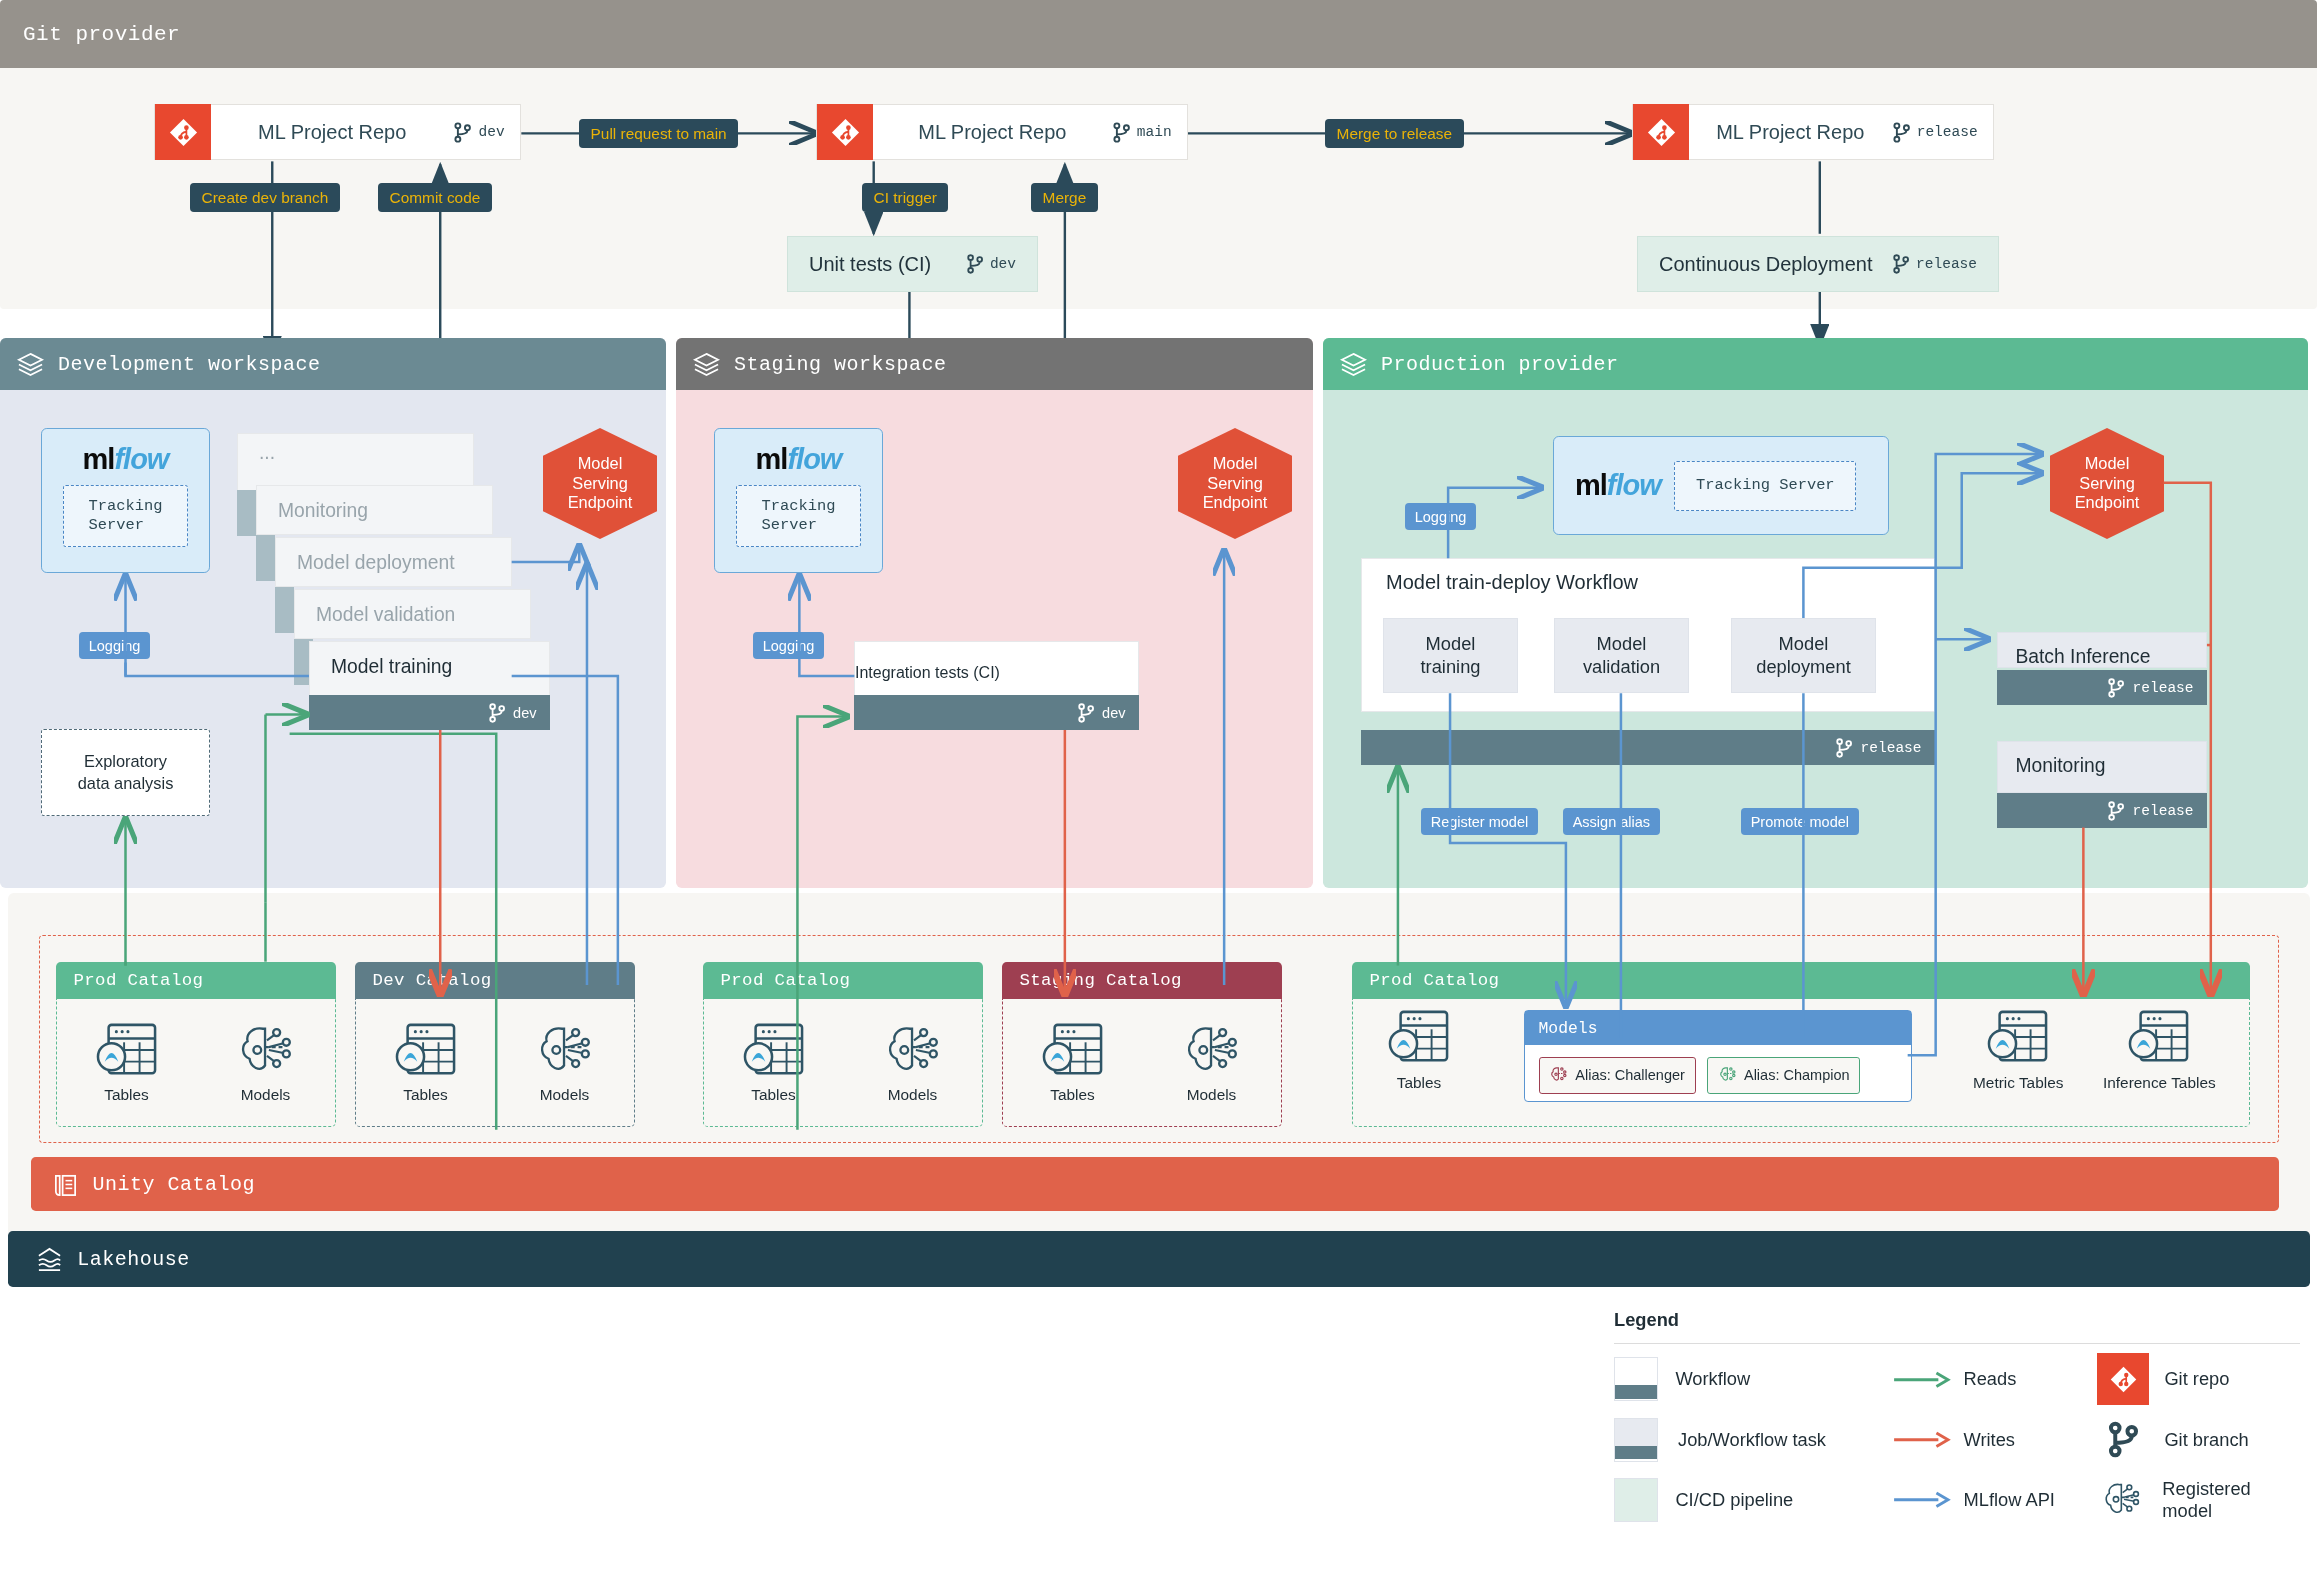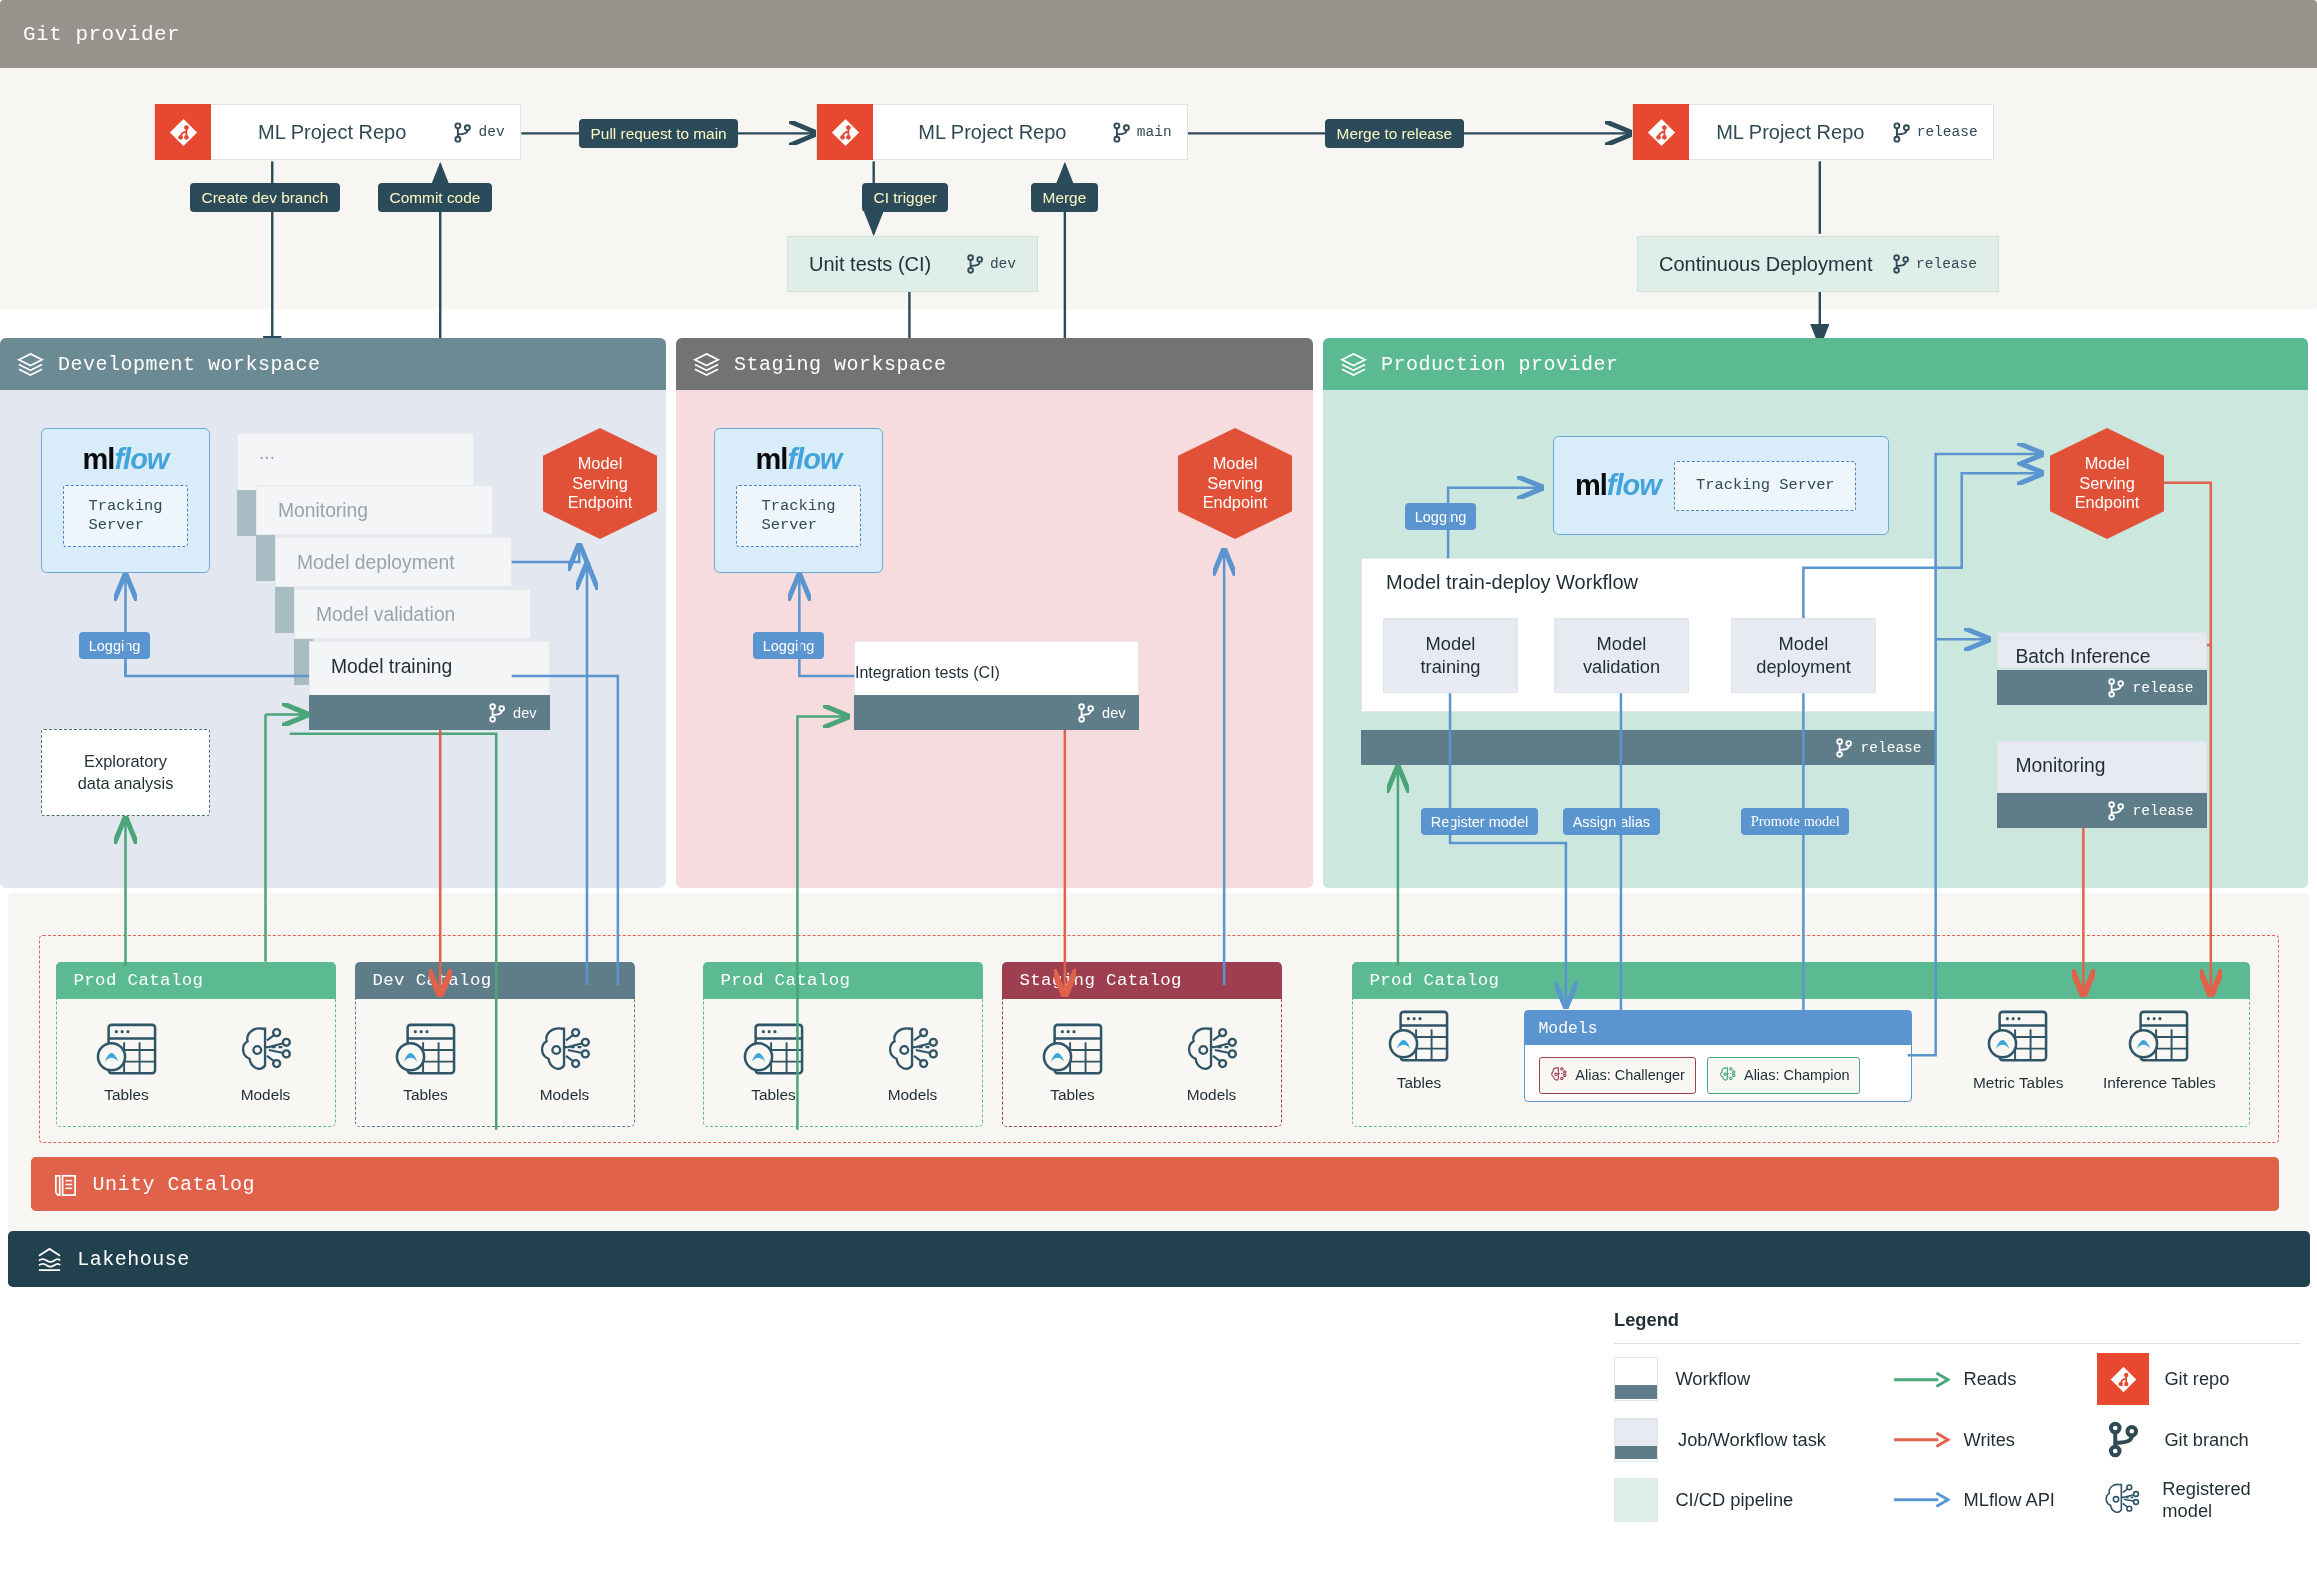--- a/index.html
+++ b/index.html
@@ -8,21 +8,21 @@
   .abs{position:absolute;box-sizing:border-box;}
   .mono{font-family:"Liberation Mono", monospace;}
   
   #gitband{left:0;top:0;width:2317px;height:309px;background:#f7f6f3;border-radius:3.9px;}
   #githeader{left:0;top:0;width:2317px;height:68px;background:#96928c;border-radius:3.9px 3.9px 0 0;
     display:flex;align-items:center;padding-left:23px;color:#fff;font-size:21px;letter-spacing:0.5px;}
   .repo{height:56px;background:#ffffff;border:1px solid #e3e1dd;display:flex;align-items:center;}
   .repo .ic{width:56px;height:56px;background:#e8482f;display:flex;align-items:center;justify-content:center;flex:0 0 56px;}
   .repo .nm{flex:1;text-align:center;font-size:20px;color:#2f4a55;}
   .repo .br{display:flex;align-items:center;gap:5.8px;padding-right:15.4px;color:#2f4a55;font-size:14.5px;}
-  .pill{background:#2b4a5a;color:#fef9c3;font-size:15.4px;padding:5.8px 11.6px;border-radius:3.9px;white-space:nowrap;
+  .pill{background:#2b4a5a;color:#eab308;font-size:15.4px;padding:5.8px 11.6px;border-radius:3.9px;white-space:nowrap;
     display:flex;align-items:center;justify-content:center;height:29px;}
   .cicd{background:#dfeee8;border:1px solid #cfe3db;display:flex;align-items:center;padding:0 21px;height:56px;}
   .cicd .t{font-size:20px;color:#22333c;flex:1;}
   .cicd .br{display:flex;align-items:center;gap:5.8px;color:#2f4a55;font-size:14.5px;}
   
   .ws{border-radius:5.8px;overflow:hidden;}
   .ws-h{height:52px;display:flex;align-items:center;gap:13.5px;padding-left:17.4px;color:#fff;font-size:20px;letter-spacing:0.5px;}
   
   .mlf{background:#d9ecf9;border:1.9px solid #6aa8d8;border-radius:5.8px;}
   .mlflogo{font-family:"Liberation Sans",sans-serif;font-weight:bold;font-size:29px;letter-spacing:-1px;}
@@ -337,21 +337,21 @@
         <circle cx="5" cy="4" r="2.6" fill="none" stroke="#fff" stroke-width="2"></circle>
         <circle cx="5" cy="18" r="2.6" fill="none" stroke="#fff" stroke-width="2"></circle>
         <circle cx="15" cy="6" r="2.6" fill="none" stroke="#fff" stroke-width="2"></circle>
         <path d="M5 7 L5 15 M5 13 Q15 13 15 9" stroke="#fff" stroke-width="2" fill="none"></path>
       </svg>
     <span class="mono">release</span>
   </div>
 
   <div class="abs bluepill" style="left:1421px;top:808px;">Register model</div>
   <div class="abs bluepill" style="left:1563px;top:808px;">Assign alias</div>
-  <div class="abs bluepill" style="left:1741px;top:808px;font-family:Liberation Serif, serif;">Promote model</div>
+  <div class="abs bluepill" style="left:1741px;top:808px;">Promote model</div>
 
   <div class="abs jobcard" style="left:1997px;top:632px;width:210px;height:36px;">
     <div style="font-size:19.3px;color:#1f2d35;padding:12.6px 0 0 17.4px;">Batch Inference</div>
   </div>
   <div class="abs wbar" style="left:1997px;top:670px;width:210px;height:35px;">
     <svg width="18.3" height="20" viewBox="0 0 20 22">
         <circle cx="5" cy="4" r="2.6" fill="none" stroke="#fff" stroke-width="2"></circle>
         <circle cx="5" cy="18" r="2.6" fill="none" stroke="#fff" stroke-width="2"></circle>
         <circle cx="15" cy="6" r="2.6" fill="none" stroke="#fff" stroke-width="2"></circle>
         <path d="M5 7 L5 15 M5 13 Q15 13 15 9" stroke="#fff" stroke-width="2" fill="none"></path>

